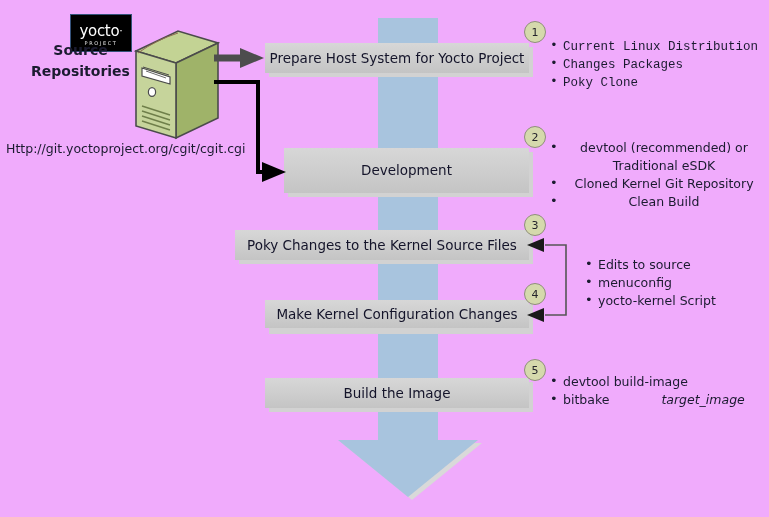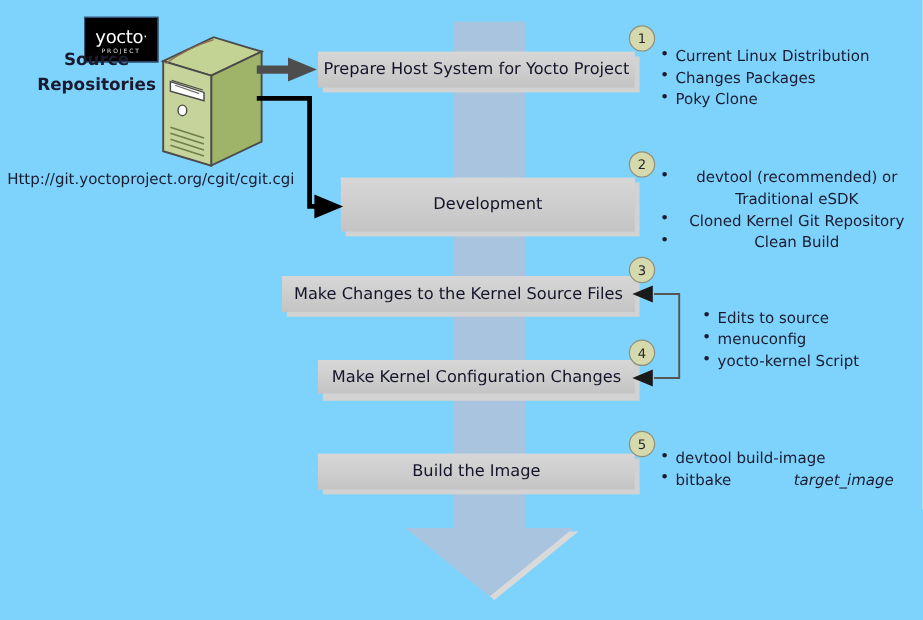--- a/index.html
+++ b/index.html
@@ -8,21 +8,21 @@
     padding: 0;
     background: #ffffff;
   }
   body {
     font-family: "DejaVu Sans", "Liberation Sans", sans-serif;
   }
   #canvas {
     position: relative;
     width: 769px;
     height: 517px;
-    background: #7dd3fc;
+    background: #f0abfc;
     overflow: hidden;
   }
 
   
   .blue-shaft {
     position: absolute;
     left: 378px;
     top: 18px;
     width: 60px;
     height: 425px;
@@ -179,21 +179,21 @@
     padding-left: 13px;
     margin: 0;
   }
   .blist li::before {
     content: "\2022";
     position: absolute;
     left: 0;
     top: -1px;
     font-size: 13px;
   }
-  #bl1 { left: 550px; top: 38px;  width: 215px; }
+  #bl1 { left: 550px; top: 38px;  width: 215px; font-family: Liberation Mono, monospace; }
   #bl2 { left: 550px; top: 139px; width: 215px; text-align: center; }
   #bl3 { left: 585px; top: 256px; width: 180px; }
   #bl5 { left: 550px; top: 373px; width: 215px; }
   .ital { font-style: italic; margin-left: 48px; }
 
   
   #connectors {
     position: absolute;
     left: 0; top: 0;
     width: 769px;
@@ -267,21 +267,21 @@
 
   <div class="pbox-shadow" style="left:288px; top:152px; width:245px; height:45px;"></div>
   <div class="pbox" id="box2">
     <div>
       <div>Development</div>
     </div>
   </div>
 
   <div class="pbox-shadow" style="left:239px; top:234px; width:294px; height:30px;"></div>
   <div class="pbox" id="box3">
-    <span>Make Changes to the Kernel Source Files</span>
+    <span>Poky Changes to the Kernel Source Files</span>
   </div>
 
   <div class="pbox-shadow" style="left:269px; top:304px; width:264px; height:30px;"></div>
   <div class="pbox" id="box4">
     <span>Make Kernel Configuration Changes</span>
   </div>
 
   <div class="pbox-shadow" style="left:269px; top:382px; width:264px; height:30px;"></div>
   <div class="pbox" id="box5">
     <span>Build the Image</span>

